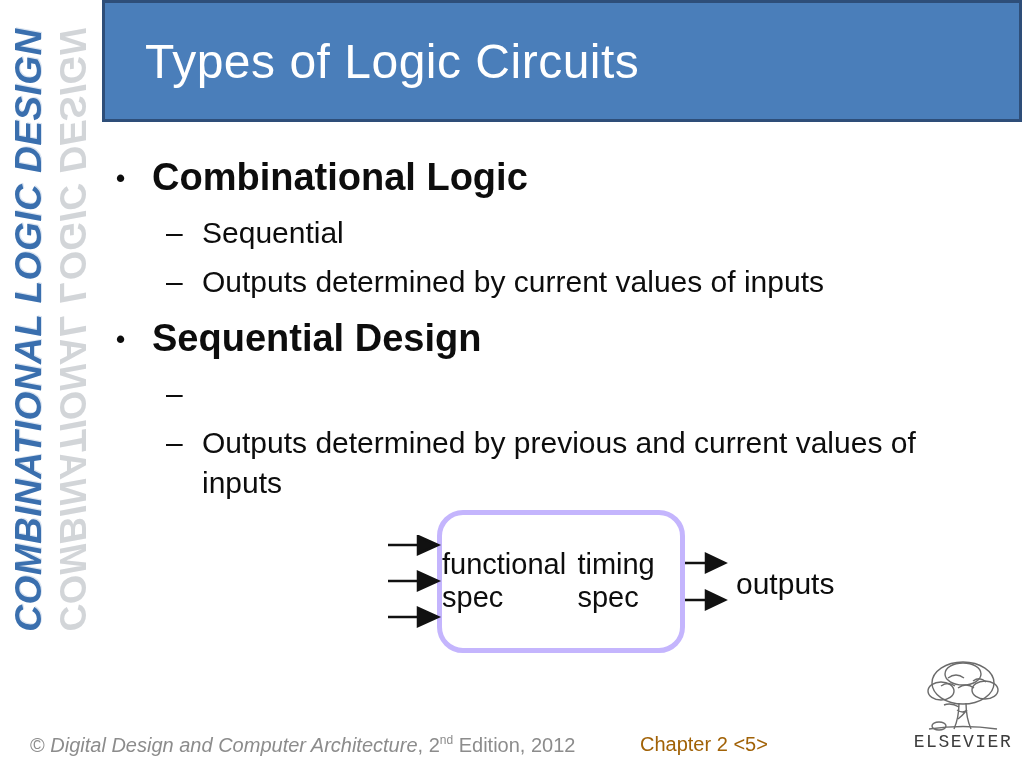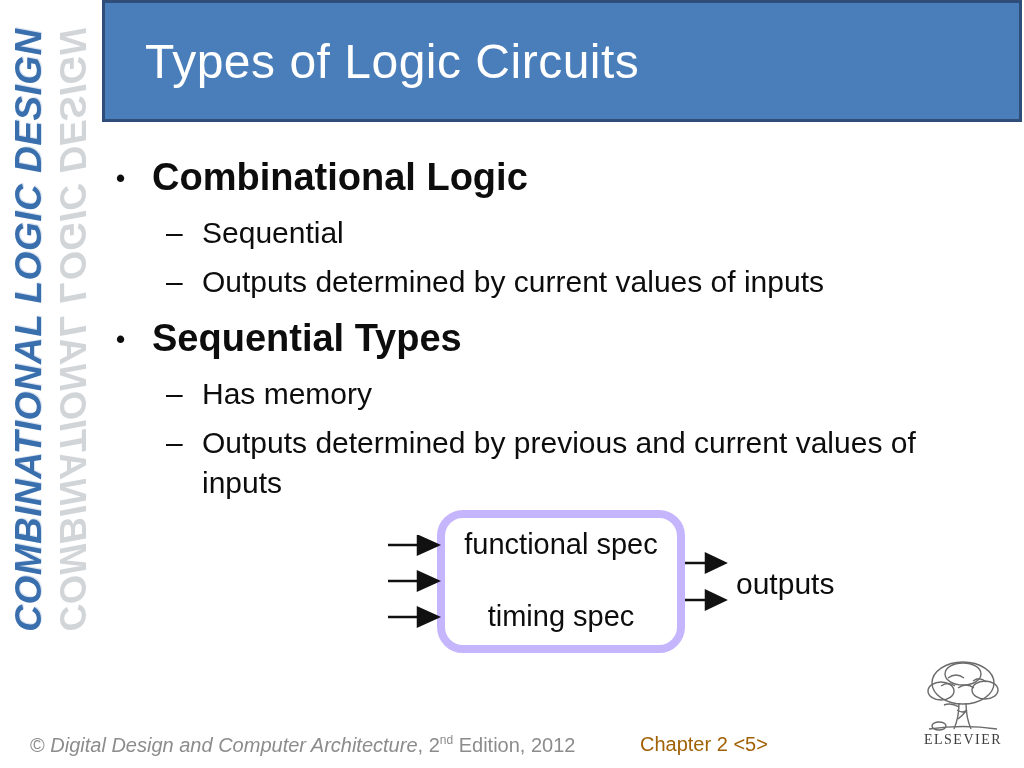--- a/index.html
+++ b/index.html
@@ -26,38 +26,38 @@
               line-height:50px;color:#0d0d0d;margin-bottom:7px;}
   .bullet-marker{width:36px;font-size:26px;line-height:52px;flex:none;}
   .sub-row{display:flex;align-items:flex-start;margin-left:50px;font-size:30px;line-height:40px;
            color:#0d0d0d;margin-top:9px;}
   .dash-marker{width:36px;flex:none;}
   .sub-text{max-width:720px;}
   .group-2{margin-top:11px;}
 
   
   .spec-box{position:absolute;left:437px;top:510px;width:248px;height:143px;box-sizing:border-box;
-            border:8px solid #c4b5fd;border-radius:26px;display:flex;flex-direction:column;
+            border:5px solid #c4b5fd;border-radius:26px;display:flex;flex-direction:row;
             justify-content:space-between;align-items:center;padding:10px 0 12px;
             font-size:29px;color:#0d0d0d;background:#fff;}
   .diagram-svg{position:absolute;left:380px;top:535px;}
   .io-label{position:absolute;font-size:30px;color:#0d0d0d;}
   .inputs-label{left:285px;top:565px;width:95px;text-align:center;}
   .outputs-label{left:736px;top:567px;}
 
   
   .footer-copyright{position:absolute;left:30px;top:733px;font-size:20px;color:#8C8C8C;white-space:nowrap;}
   .footer-copyright .book{font-style:italic;}
   .footer-copyright sup{font-size:12px;}
   .footer-chapter{position:absolute;left:640px;top:733px;font-size:20px;color:#a16207;}
 
   
   .logo{position:absolute;left:913px;top:656px;width:100px;text-align:center;}
   .logo svg{display:block;margin:0 auto;}
-  .logo-text{font-family:Liberation Serif, serif;font-size:14px;letter-spacing:1.5px;
+  .logo-text{font-family:Liberation Mono, monospace;font-size:18px;letter-spacing:1.5px;
              color:#3d3d3d;margin-top:-2px;}
 </style>
 </head>
 <body>
 
 <div class="slide">
 
   <div class="banner">
     <div class="banner-line banner-main">COMBINATIONAL LOGIC DESIGN</div>
     <div class="banner-line banner-refl">COMBINATIONAL LOGIC DESIGN</div>
@@ -79,25 +79,24 @@
       </div>
       <div class="sub-row">
         <span class="dash-marker">–</span>
         <span class="sub-text">Outputs determined by current values of inputs</span>
       </div>
     </section>
 
     <section class="group-2">
       <div class="bullet-row">
         <span class="bullet-marker">•</span>
-        <span>Sequential Types</span>
+        <span>Sequential Design</span>
       </div>
       <div class="sub-row">
         <span class="dash-marker">–</span>
-        <span class="sub-text">Has memory</span>
       </div>
       <div class="sub-row">
         <span class="dash-marker">–</span>
         <span class="sub-text">Outputs determined by previous and current values of inputs</span>
       </div>
     </section>
   </main>
 
   <div class="spec-box">
     <span>functional spec</span>

